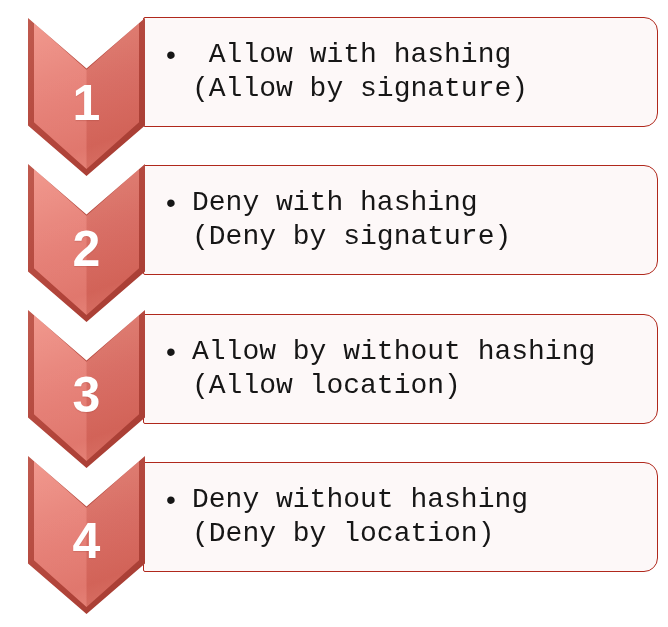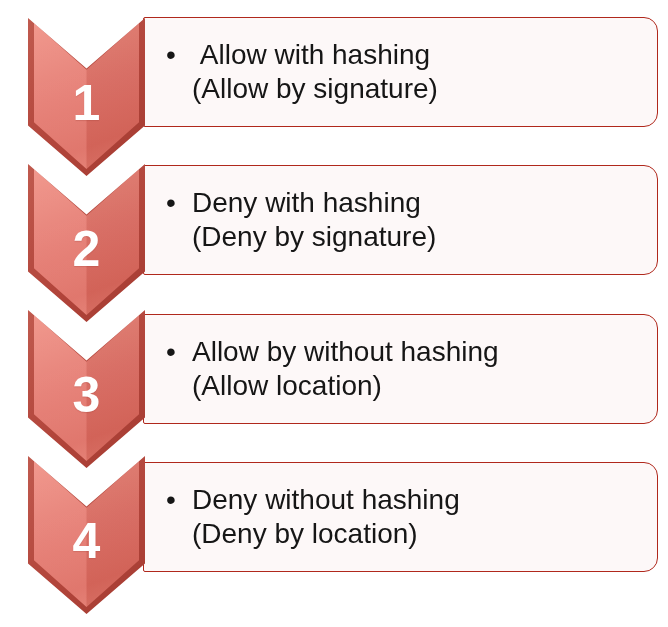--- a/index.html
+++ b/index.html
@@ -43,20 +43,21 @@
     width: 26px;
     font-size: 28px;
     line-height: 34px;
     color: var(--text-color, #161616);
   }
   .step-text {
     font-size: 28px;
     line-height: 34px;
     color: var(--text-color, #161616);
     white-space: pre-wrap;
+    font-family: Liberation Mono, monospace;
   }
 
   
   .chevron {
     position: absolute;
     left: 28px;
     width: 117px;
     height: 158px;
     z-index: 2;
   }

